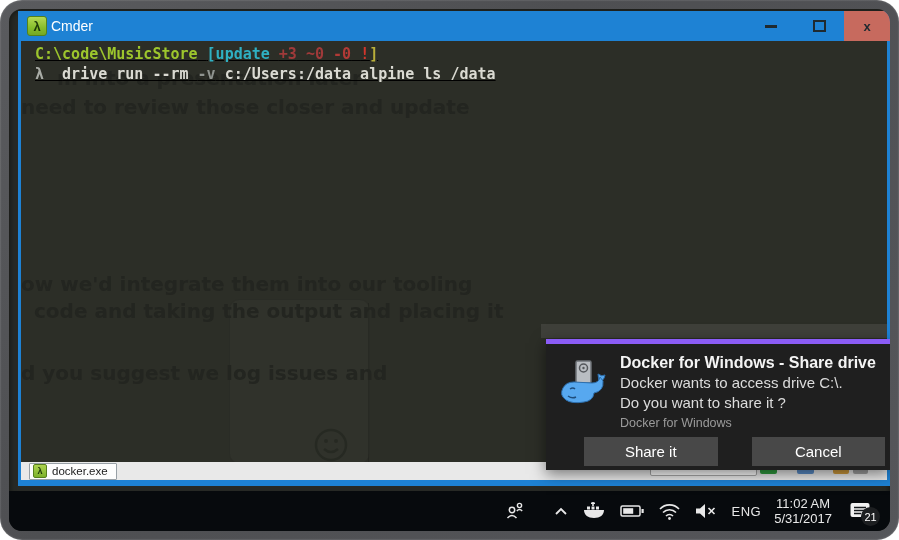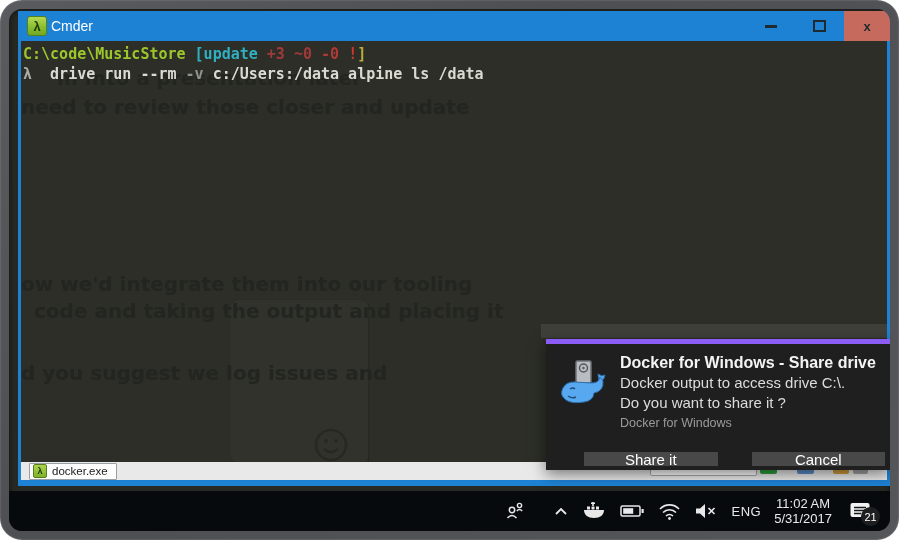--- a/index.html
+++ b/index.html
@@ -25,21 +25,21 @@
   .wbtn{width:46px;height:30px;background:#1e82d4;margin-left:2px;display:flex;align-items:center;
     justify-content:center;cursor:default;}
   .wbtn.close{background:#c76a5e;}
   .glyph-min{width:12px;height:0;border-top:3px solid #1f2a30;}
   .glyph-max{width:9px;height:8px;border:2px solid #1f2a30;}
   .glyph-x{color:#1f2a30;font-weight:bold;font-size:13px;font-family:"Liberation Sans",sans-serif;}
 
   .terminal{position:relative;height:421px;background:#2c2e27;border-left:3px solid #1e82d4;
     border-right:3px solid #1e82d4;overflow:hidden;
     font-family:"DejaVu Sans Mono", monospace;font-size:15px;font-weight:600;}
-  .tline{position:relative;white-space:pre;line-height:20px;padding-left:2px;z-index:3;}
+  .tline{position:relative;white-space:pre;line-height:20px;padding-left:14px;z-index:3;text-decoration:underline;}
   .tline.first{padding-top:3px;}
   .c-path{color:#9dc62d;}
   .c-cyan{color:#2fb0c2;}
   .c-red{color:#a03a3a;}
   .c-red2{color:#b23a36;}
   .c-bang{color:#d0362c;}
   .c-yellow{color:#b9ae3a;}
   .c-lambda{color:#a9aca6;}
   .c-white{color:#dadad2;}
   .c-dim{color:#8f948f;}
@@ -76,21 +76,21 @@
 
   
   .toast{position:absolute;left:537px;top:330px;width:344px;height:126px;background:#1f1f1f;
     border-top:5px solid #8b5cf6;box-shadow:0 4px 14px rgba(0,0,0,.5);z-index:6;color:#fff;}
   .toast-icon{position:absolute;left:12px;top:14px;}
   .toast-text{position:absolute;left:74px;top:8px;right:8px;}
   .toast-title{font-size:16px;font-weight:bold;color:#f4f4f4;line-height:21px;}
   .toast-line{font-size:15px;color:#dcdcdc;line-height:20px;}
   .toast-source{font-size:12.5px;color:#9b9b9b;margin-top:3px;}
   .toast-btns{position:absolute;left:10px;right:5px;bottom:4px;display:flex;gap:6px;}
-  .toast-btn{flex:1;height:14px;background:#484848;color:#ffffff;font-size:15px;
+  .toast-btn{flex:1;height:29px;background:#484848;color:#ffffff;font-size:15px;
     display:flex;align-items:center;justify-content:center;cursor:default;margin-left:28px;}
 
   
   .taskbar{position:absolute;left:0;right:0;bottom:0;height:40px;background:#070a0d;
     display:flex;align-items:center;justify-content:flex-end;gap:13px;padding-right:14px;
     color:#e8e8e8;z-index:5;}
   .tray-icon{display:flex;align-items:center;justify-content:center;cursor:default;}
   .tray-icon.people{margin-right:14px;}
   .lang{font-size:13px;letter-spacing:.5px;}
   .clock{font-size:13px;line-height:15px;text-align:center;}
@@ -163,21 +163,21 @@
         <rect x="18" y="3" width="15" height="22" rx="1.5" fill="#b9bdc2" stroke="#6e7277" stroke-width="1.5"></rect>
         <circle cx="25.5" cy="10" r="4" fill="none" stroke="#55585c" stroke-width="1.5"></circle>
         <circle cx="25.5" cy="10" r="1.2" fill="#55585c"></circle>
         <path d="M40,16 q4,3 7,1 q-1,6 -6,7 z" fill="#57a8ef" stroke="#2d6fae" stroke-width="1"></path>
         <path d="M8,42 q-7,-5 -3,-12 q3,-6 11,-6 l18,1 q7,0 8,-6 l3,4 q1,10 -9,12 q-1,8 -10,9 q-12,2 -18,-2 z" fill="#57a8ef" stroke="#2d6fae" stroke-width="1"></path>
         <path d="M12,31 q3,-2 5,0" fill="none" stroke="#1f4e7d" stroke-width="1.5"></path>
         <path d="M10,38 q4,3 8,1" fill="none" stroke="#1f4e7d" stroke-width="1.5"></path>
       </svg>
       <div class="toast-text">
         <div class="toast-title">Docker for Windows - Share drive</div>
-        <div class="toast-line">Docker output to access drive C:\.</div>
+        <div class="toast-line">Docker wants to access drive C:\.</div>
         <div class="toast-line">Do you want to share it ?</div>
         <div class="toast-source">Docker for Windows</div>
       </div>
       <div class="toast-btns">
         <div class="toast-btn">Share it</div>
         <div class="toast-btn">Cancel</div>
       </div>
     </div>
 
     <div class="taskbar">

